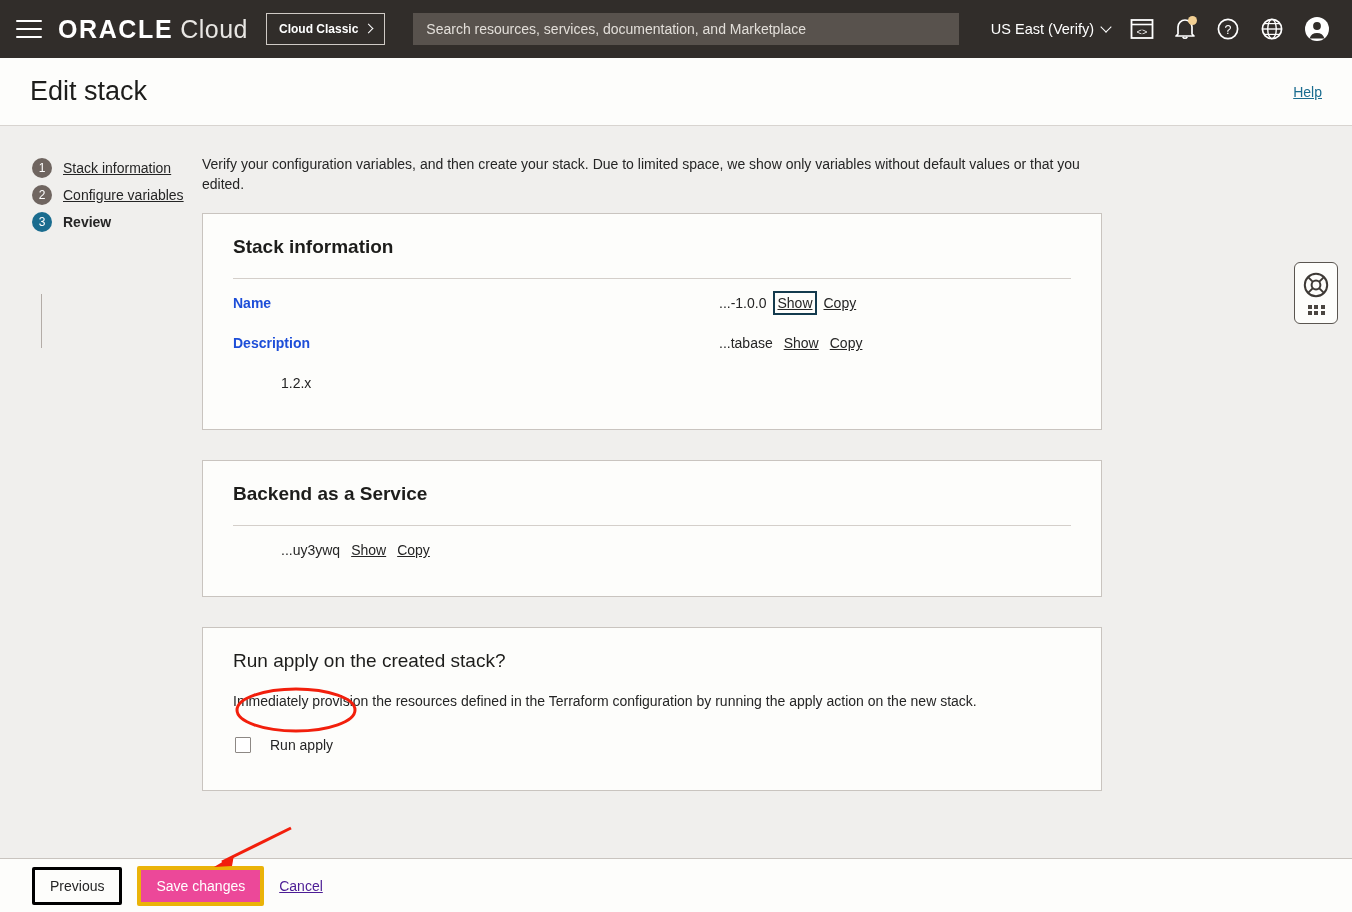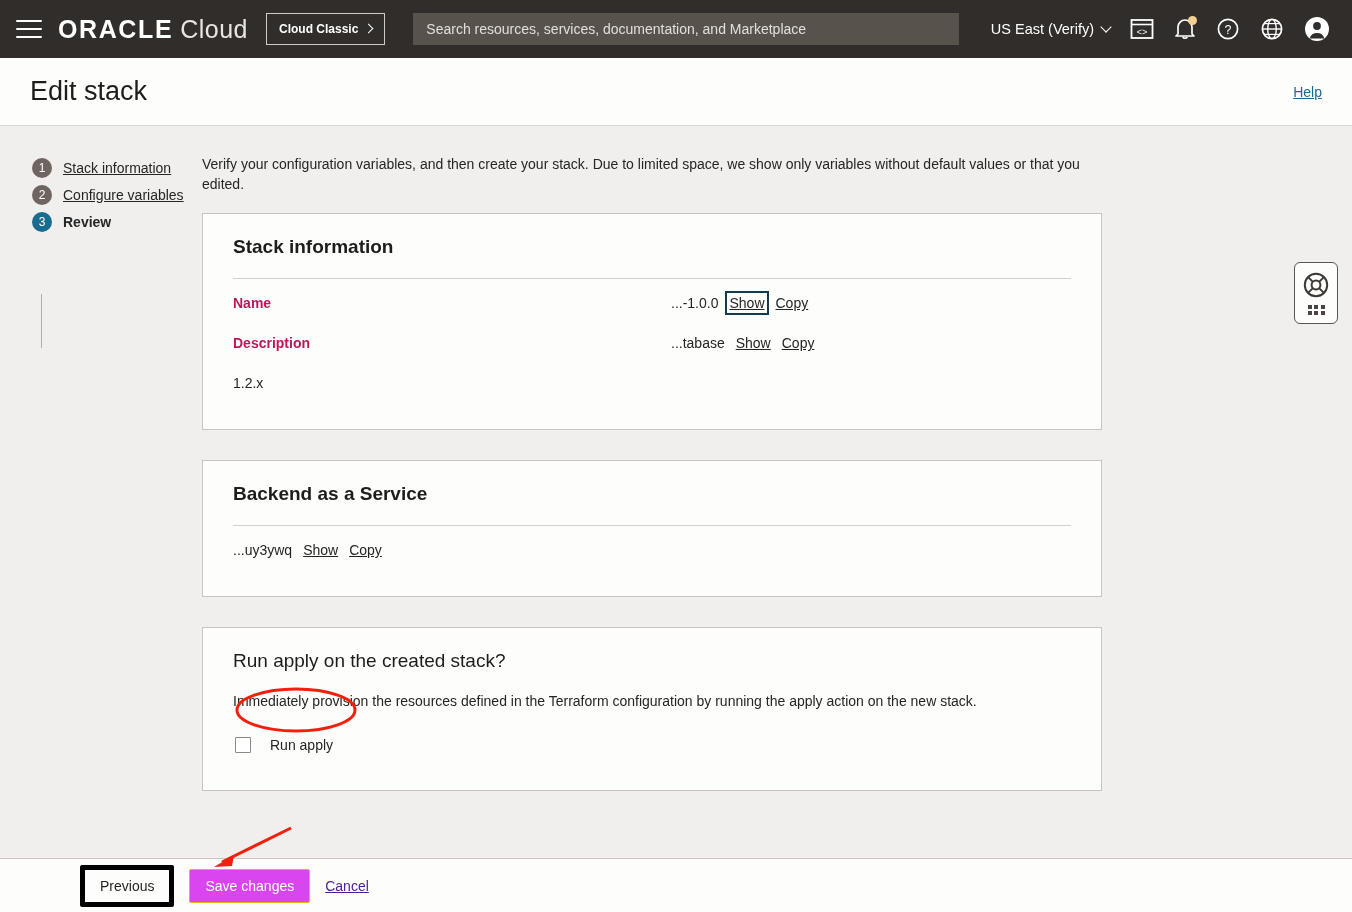--- a/index.html
+++ b/index.html
@@ -121,25 +121,25 @@
   }
   .card-title {
     font-size: 19px; font-weight: 700; color: #1d1d1b; margin-bottom: 20px;
   }
   .card-title.light { font-weight: 400; font-size: 19px; }
   .card-divider { height: 1px; background: #d4cfca; margin-bottom: 4px; }
   .kv-row {
     display: flex; align-items: center; min-height: 40px; padding: 9px 0;
   }
   .kv-key {
-    flex: 0 0 438px; font-size: 14px; font-weight: 700; color: #be185d;
+    flex: 0 0 438px; font-size: 14px; font-weight: 700; color: #1d4ed8;
   }
   .kv-val {
     display: flex; align-items: center; gap: 11px;
-    font-size: 14px; color: #252525;
+    font-size: 14px; color: #252525; margin-left: 48px;
   }
   .kv-trunc { color: #252525; }
   .kv-action {
     color: #252525; text-decoration: underline; cursor: pointer; font-size: 14px;
   }
   .kv-action.focused {
     outline: 2px solid #133a4d; outline-offset: 2px;
   }
 
   .runapply-desc {
@@ -168,22 +168,22 @@
   
   .footer {
     position: absolute; bottom: 0; left: 0; width: 1352px; height: 54px;
     background: #fdfdfb; border-top: 1px solid #c9c4bf;
     display: flex; align-items: center; padding: 0 32px; gap: 15px;
   }
   .btn {
     font-family: "Liberation Sans", sans-serif; font-size: 14px;
     padding: 8px 15px; cursor: pointer; border-radius: 2px;
   }
-  .btn-secondary { background: #fdfdfb; border: 5px solid #000000; color: #252525; margin-left: 48px; }
-  .btn-primary { background: #d946ef; border: 1px solid #eab308; color: #fff; }
+  .btn-secondary { background: #fdfdfb; border: 3px solid #000000; color: #252525; }
+  .btn-primary { background: #ec4899; border: 4px solid #eab308; color: #fff; }
   .link-btn {
     color: #4c1d95; font-size: 14px; text-decoration: underline;
     cursor: pointer; background: none; border: none;
     font-family: "Liberation Sans", sans-serif;
   }
 
   
   .annot { position: absolute; pointer-events: none; z-index: 50; }
 </style>
 </head>

